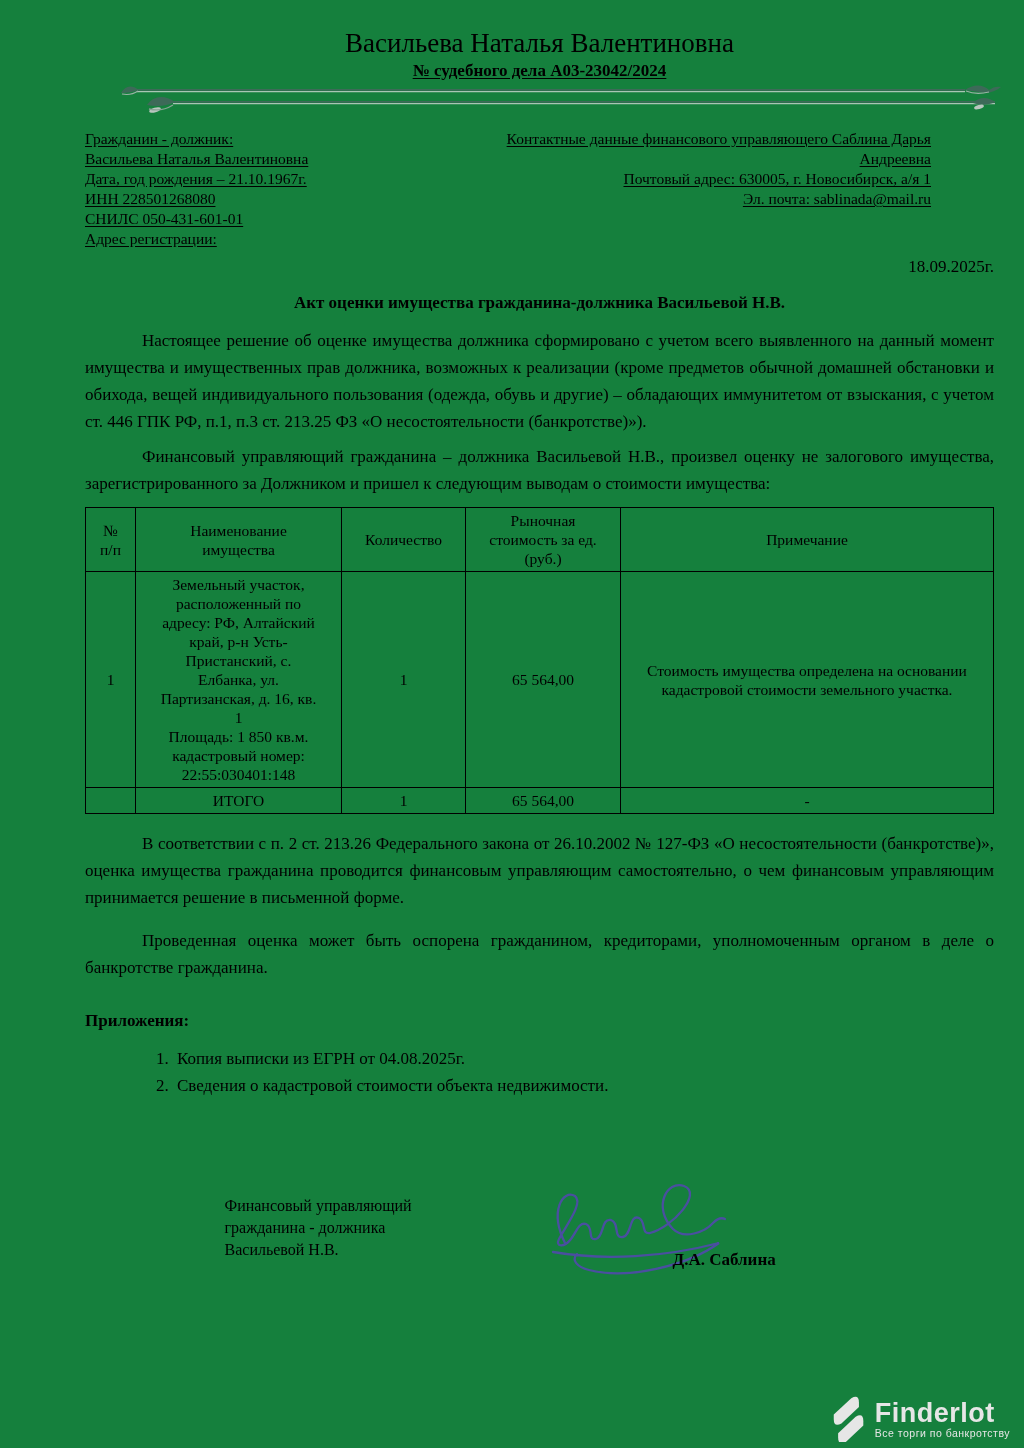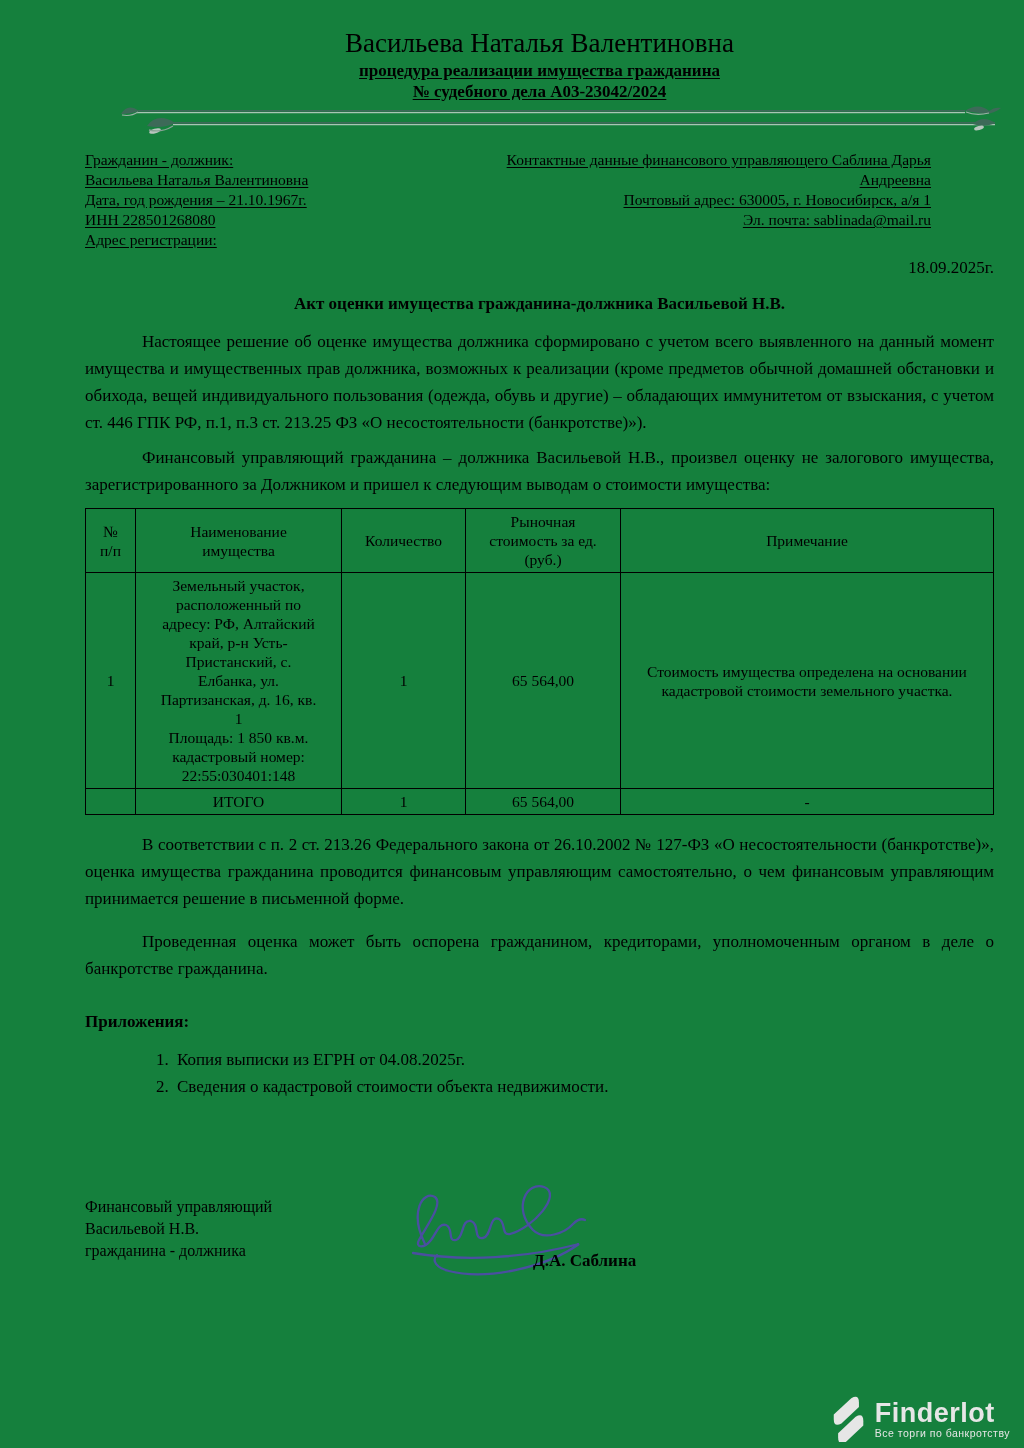--- a/index.html
+++ b/index.html
@@ -78,21 +78,21 @@
   .attach-title { margin-top:30px; font-size:17px; font-weight:bold; }
   ol.attach-list {
     margin-top:14px; margin-left:63px;
     padding-left:25px;
     font-size:17px; line-height:27px;
   }
   ol.attach-list li { padding-left:4px; }
 
   
   .sig-row {
-    display:flex; justify-content:flex-start;
+    display:flex; justify-content:center;
     margin-top:96px;
     font-size:16px; line-height:22px;
   }
   .sig-left { width:330px; }
   .sig-right { position:relative; width:300px; height:95px; }
   .signature-svg { position:absolute; left:-20px; top:-14px; }
   .sig-name { position:absolute; left:118px; top:54px; font-size:17px; white-space:nowrap;font-weight:bold; }
 
   
   .watermark {
@@ -105,21 +105,20 @@
   .wm-brand { font-size:27px; font-weight:bold; letter-spacing:0.5px; line-height:26px; }
   .wm-tagline { font-size:10.5px; letter-spacing:0.5px; margin-top:1px; }
 </style>
 </head>
 <body>
 
 <div class="page">
   <div class="content">
 
     <div class="person-name">Васильева Наталья Валентиновна</div>
-    <div class="subline">процедура реализации имущества гражданина</div>
     <div class="subline">№ судебного дела А03-23042/2024</div>
 
     <div class="divider-wrap">
       <svg width="880" height="36" viewBox="0 0 880 36">
 
         <rect x="16" y="10" width="828" height="1.7" fill="#3d6a58"></rect>
         <rect x="16" y="12.2" width="828" height="1" fill="#cdd8d2"></rect>
 
         <rect x="52" y="22" width="822" height="1.7" fill="#3d6a58"></rect>
         <rect x="52" y="24.2" width="822" height="1" fill="#cdd8d2"></rect>
@@ -136,20 +135,21 @@
         <ellipse cx="858" cy="28" rx="5" ry="2" fill="#b9c6bf" transform="rotate(-14 858 28)"></ellipse>
       </svg>
     </div>
 
     <div class="info-row">
       <div class="debtor-col">
         <span class="u-line">Гражданин - должник:</span>
         <span class="u-line">Васильева Наталья Валентиновна</span>
         <span class="u-line">Дата, год рождения – 21.10.1967г.</span>
         <span class="u-line">ИНН 228501268080</span>
+        <span class="u-line">СНИЛС 050-431-601-01</span>
         <span class="u-line">Адрес регистрации:</span>
       </div>
       <div class="manager-col">
         <span class="u-line">Контактные данные  финансового управляющего Саблина Дарья Андреевна</span>
         <span class="u-line">Почтовый адрес: 630005, г. Новосибирск, а/я 1</span>
         <span class="u-line">Эл. почта:   sablinada@mail.ru</span>
       </div>
     </div>
 
     <div class="date-line">18.09.2025г.</div>
@@ -213,22 +213,22 @@
 
     <div class="attach-title">Приложения:</div>
     <ol class="attach-list">
       <li>Копия выписки из ЕГРН от 04.08.2025г.</li>
       <li>Сведения о кадастровой стоимости объекта недвижимости.</li>
     </ol>
 
     <div class="sig-row">
       <div class="sig-left">
         <div>Финансовый управляющий</div>
+        <div>гражданина - должника</div>
         <div>Васильевой Н.В.</div>
-        <div>гражданина - должника</div>
       </div>
       <div class="sig-right">
         <svg class="signature-svg" width="240" height="100" viewBox="0 0 240 100">
           <g stroke="#4a4fa0" stroke-width="2.3" fill="none" stroke-linecap="round">
             <path d="M30,62 C14,30 28,8 40,15 C49,22 30,46 24,58 C20,66 29,67 36,58 C42,50 44,41 51,43 C59,46 52,60 61,58 C69,56 66,37 76,39 C85,42 78,58 88,56 C97,54 94,33 104,37 C111,40 106,54 115,52"></path>
             <path d="M115,52 C138,46 168,12 149,5 C132,-1 117,26 138,48 C149,59 170,51 178,42 C182,38 186,36 190,38"></path>
             <path d="M18,71 C70,80 130,76 184,62 C152,85 92,99 54,89 C42,86 36,79 42,73"></path>
           </g>
         </svg>
         <span class="sig-name">Д.А. Саблина</span>

